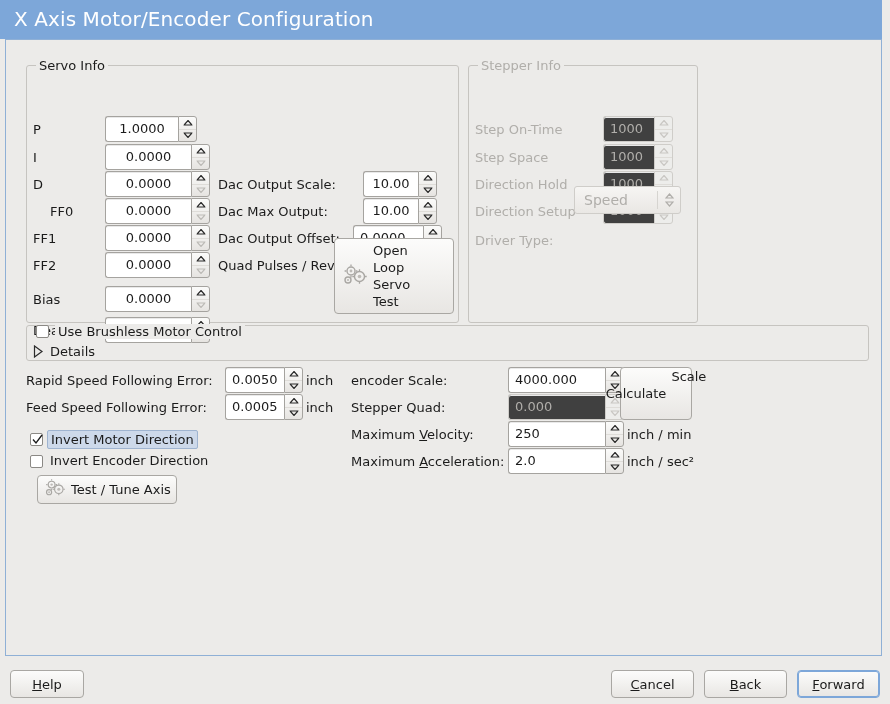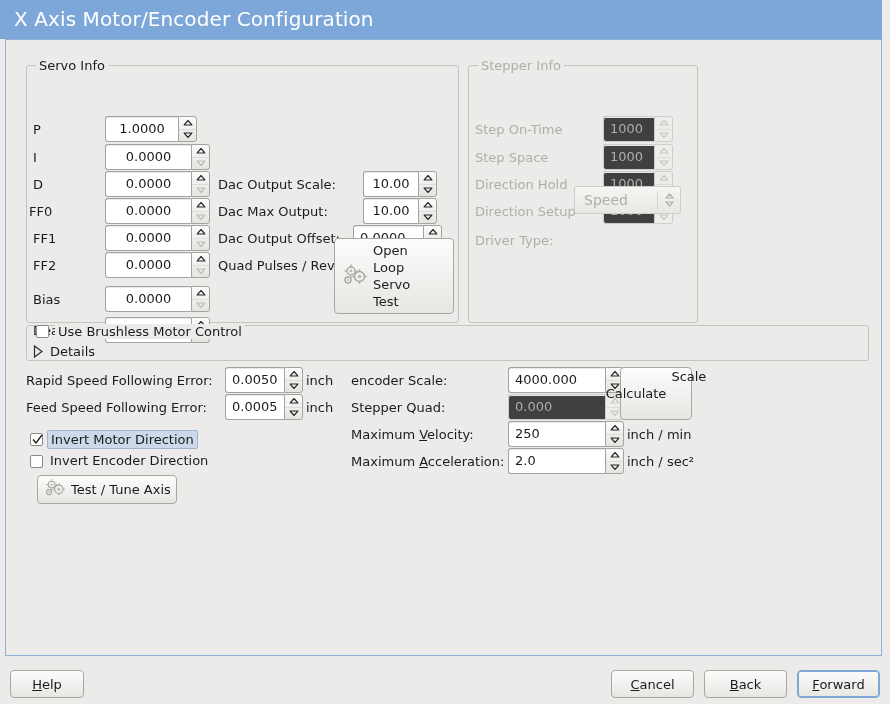--- a/index.html
+++ b/index.html
@@ -139,21 +139,21 @@
 
 <div class="content">
 
   <div class="group" style="left:20px;top:25px;width:433px;height:258px;">
     <span class="legend">Servo Info</span>
   </div>
 
   <span class="lbl" style="left:27px;top:82px;">P</span>
   <span class="lbl" style="left:27px;top:110px;">I</span>
   <span class="lbl" style="left:27px;top:137px;">D</span>
-  <span class="lbl" style="left:23px;top:164px;">FF0</span>
+  <span class="lbl" style="left:44px;top:164px;">FF0</span>
   <span class="lbl" style="left:27px;top:191px;">FF1</span>
   <span class="lbl" style="left:27px;top:218px;">FF2</span>
   <span class="lbl" style="left:27px;top:252px;">Bias</span>
   <span class="lbl" style="left:27px;top:283px;">Deadband</span>
 
   <div class="spin" style="left:99px;top:76px;width:92px;">
     <div class="ent">1.0000</div>
     <div class="btns">
       <div class="ar up">
           <svg width="9" height="6">

